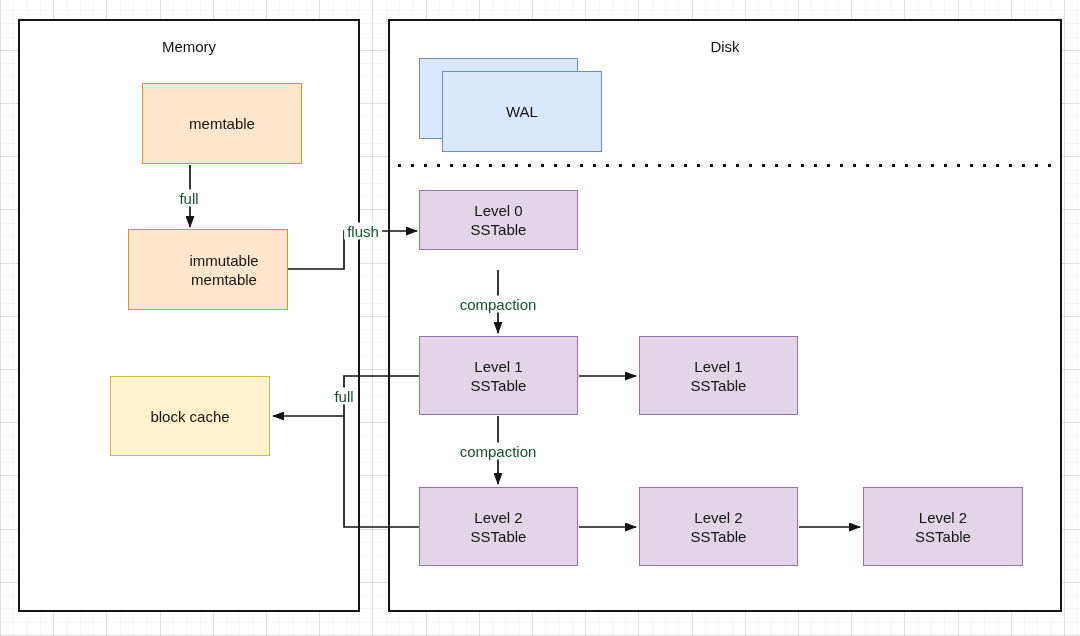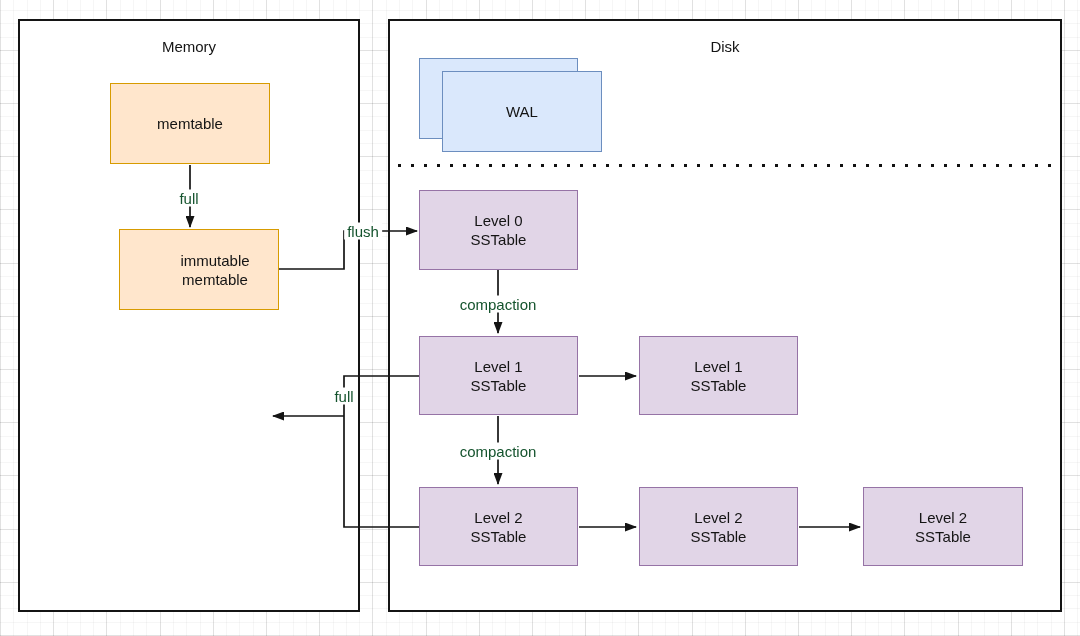--- a/index.html
+++ b/index.html
@@ -53,31 +53,31 @@
     display: flex;
     align-items: center;
     justify-content: center;
     text-align: center;
     font-size: 15px;
     line-height: 19px;
     color: #141414;
     border: 1.5px solid;
   }
   .node .node-label { white-space: pre-line; }
-  .orange { background: #ffe6cc; border-color: #d79b00; }
+  .orange { background: #ffe6cc; border-color: #d79b00; margin-left: 32px; }
   .yellow { background: #fff2cc; border-color: #d6b656; }
   .blue   { background: #dae8fc; border-color: #6c8ebf; }
   .purple { background: #e1d5e7; border-color: #9673a6; }
 
   #memtable      { left: 110px; top: 83px;  width: 160px; height: 81px; }
-  #immutable-memtable { left: 119px; top: 229px; width: 160px; height: 81px; padding-left: 32px; }
+  #immutable-memtable { left: 96px; top: 229px; width: 160px; height: 81px; padding-left: 32px; }
   #block-cache   { left: 110px; top: 376px; width: 160px; height: 80px; }
   #wal-back      { left: 419px; top: 58px;  width: 159px; height: 81px; }
   #wal-front     { left: 442px; top: 71px;  width: 160px; height: 81px; }
-  #level0-sstable   { left: 419px; top: 190px; width: 159px; height: 80px; }
+  #level0-sstable   { left: 419px; top: 190px; width: 159px; height: 60px; }
   #level1-sstable-a { left: 419px; top: 336px; width: 159px; height: 79px; }
   #level1-sstable-b { left: 639px; top: 336px; width: 159px; height: 79px; }
   #level2-sstable-a { left: 419px; top: 487px; width: 159px; height: 79px; }
   #level2-sstable-b { left: 639px; top: 487px; width: 159px; height: 79px; }
   #level2-sstable-c { left: 863px; top: 487px; width: 160px; height: 79px; }
 
   #disk-divider {
     position: absolute;
     left: 398px; top: 164px;
     width: 657px; height: 3px;
@@ -140,20 +140,23 @@
     <path d="M344,416 L273,416" fill="none" stroke="#141414" stroke-width="1.7" marker-end="url(#arrowhead)"></path>
   </svg>
 
   <div id="memtable" class="node orange">
     <span class="node-label">memtable</span>
   </div>
   <div id="immutable-memtable" class="node orange">
     <span class="node-label">immutable
 memtable</span>
   </div>
+  <div id="block-cache" class="node yellow">
+    <span class="node-label">block cache</span>
+  </div>
 
   <div id="wal-back" class="node blue"></div>
   <div id="wal-front" class="node blue">
     <span class="node-label">WAL</span>
   </div>
 
   <div id="level0-sstable" class="node purple">
     <span class="node-label">Level 0
 SSTable</span>
   </div>

